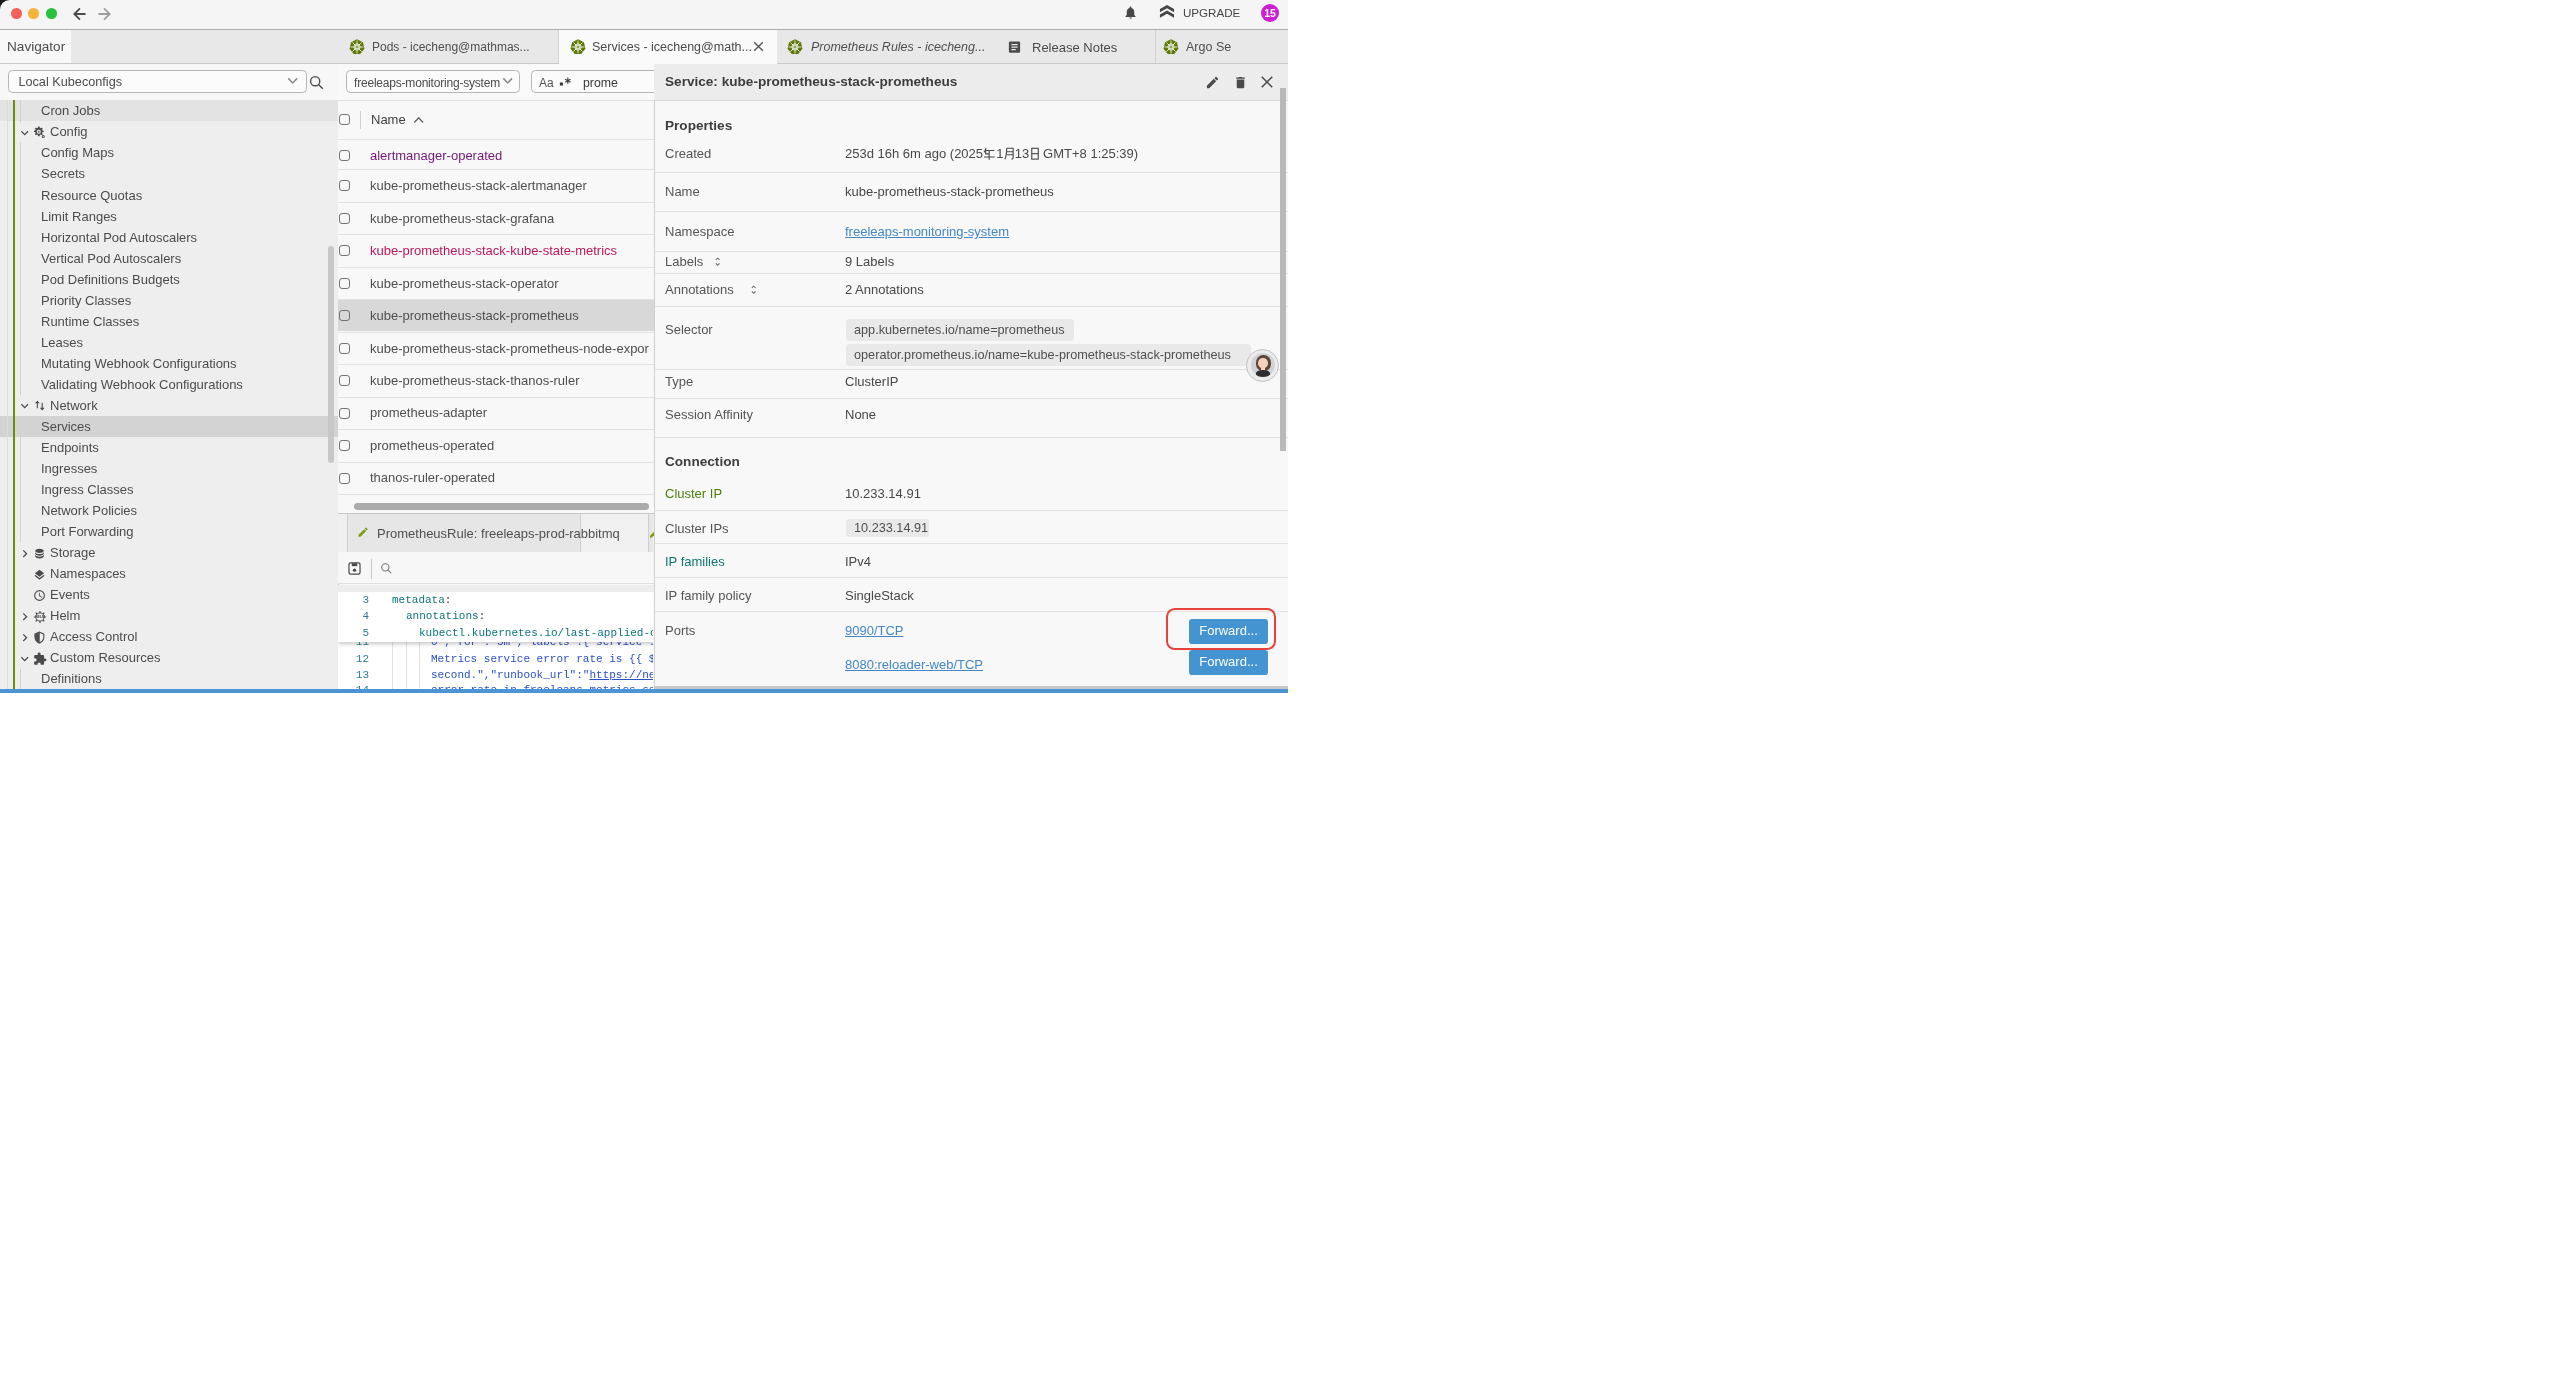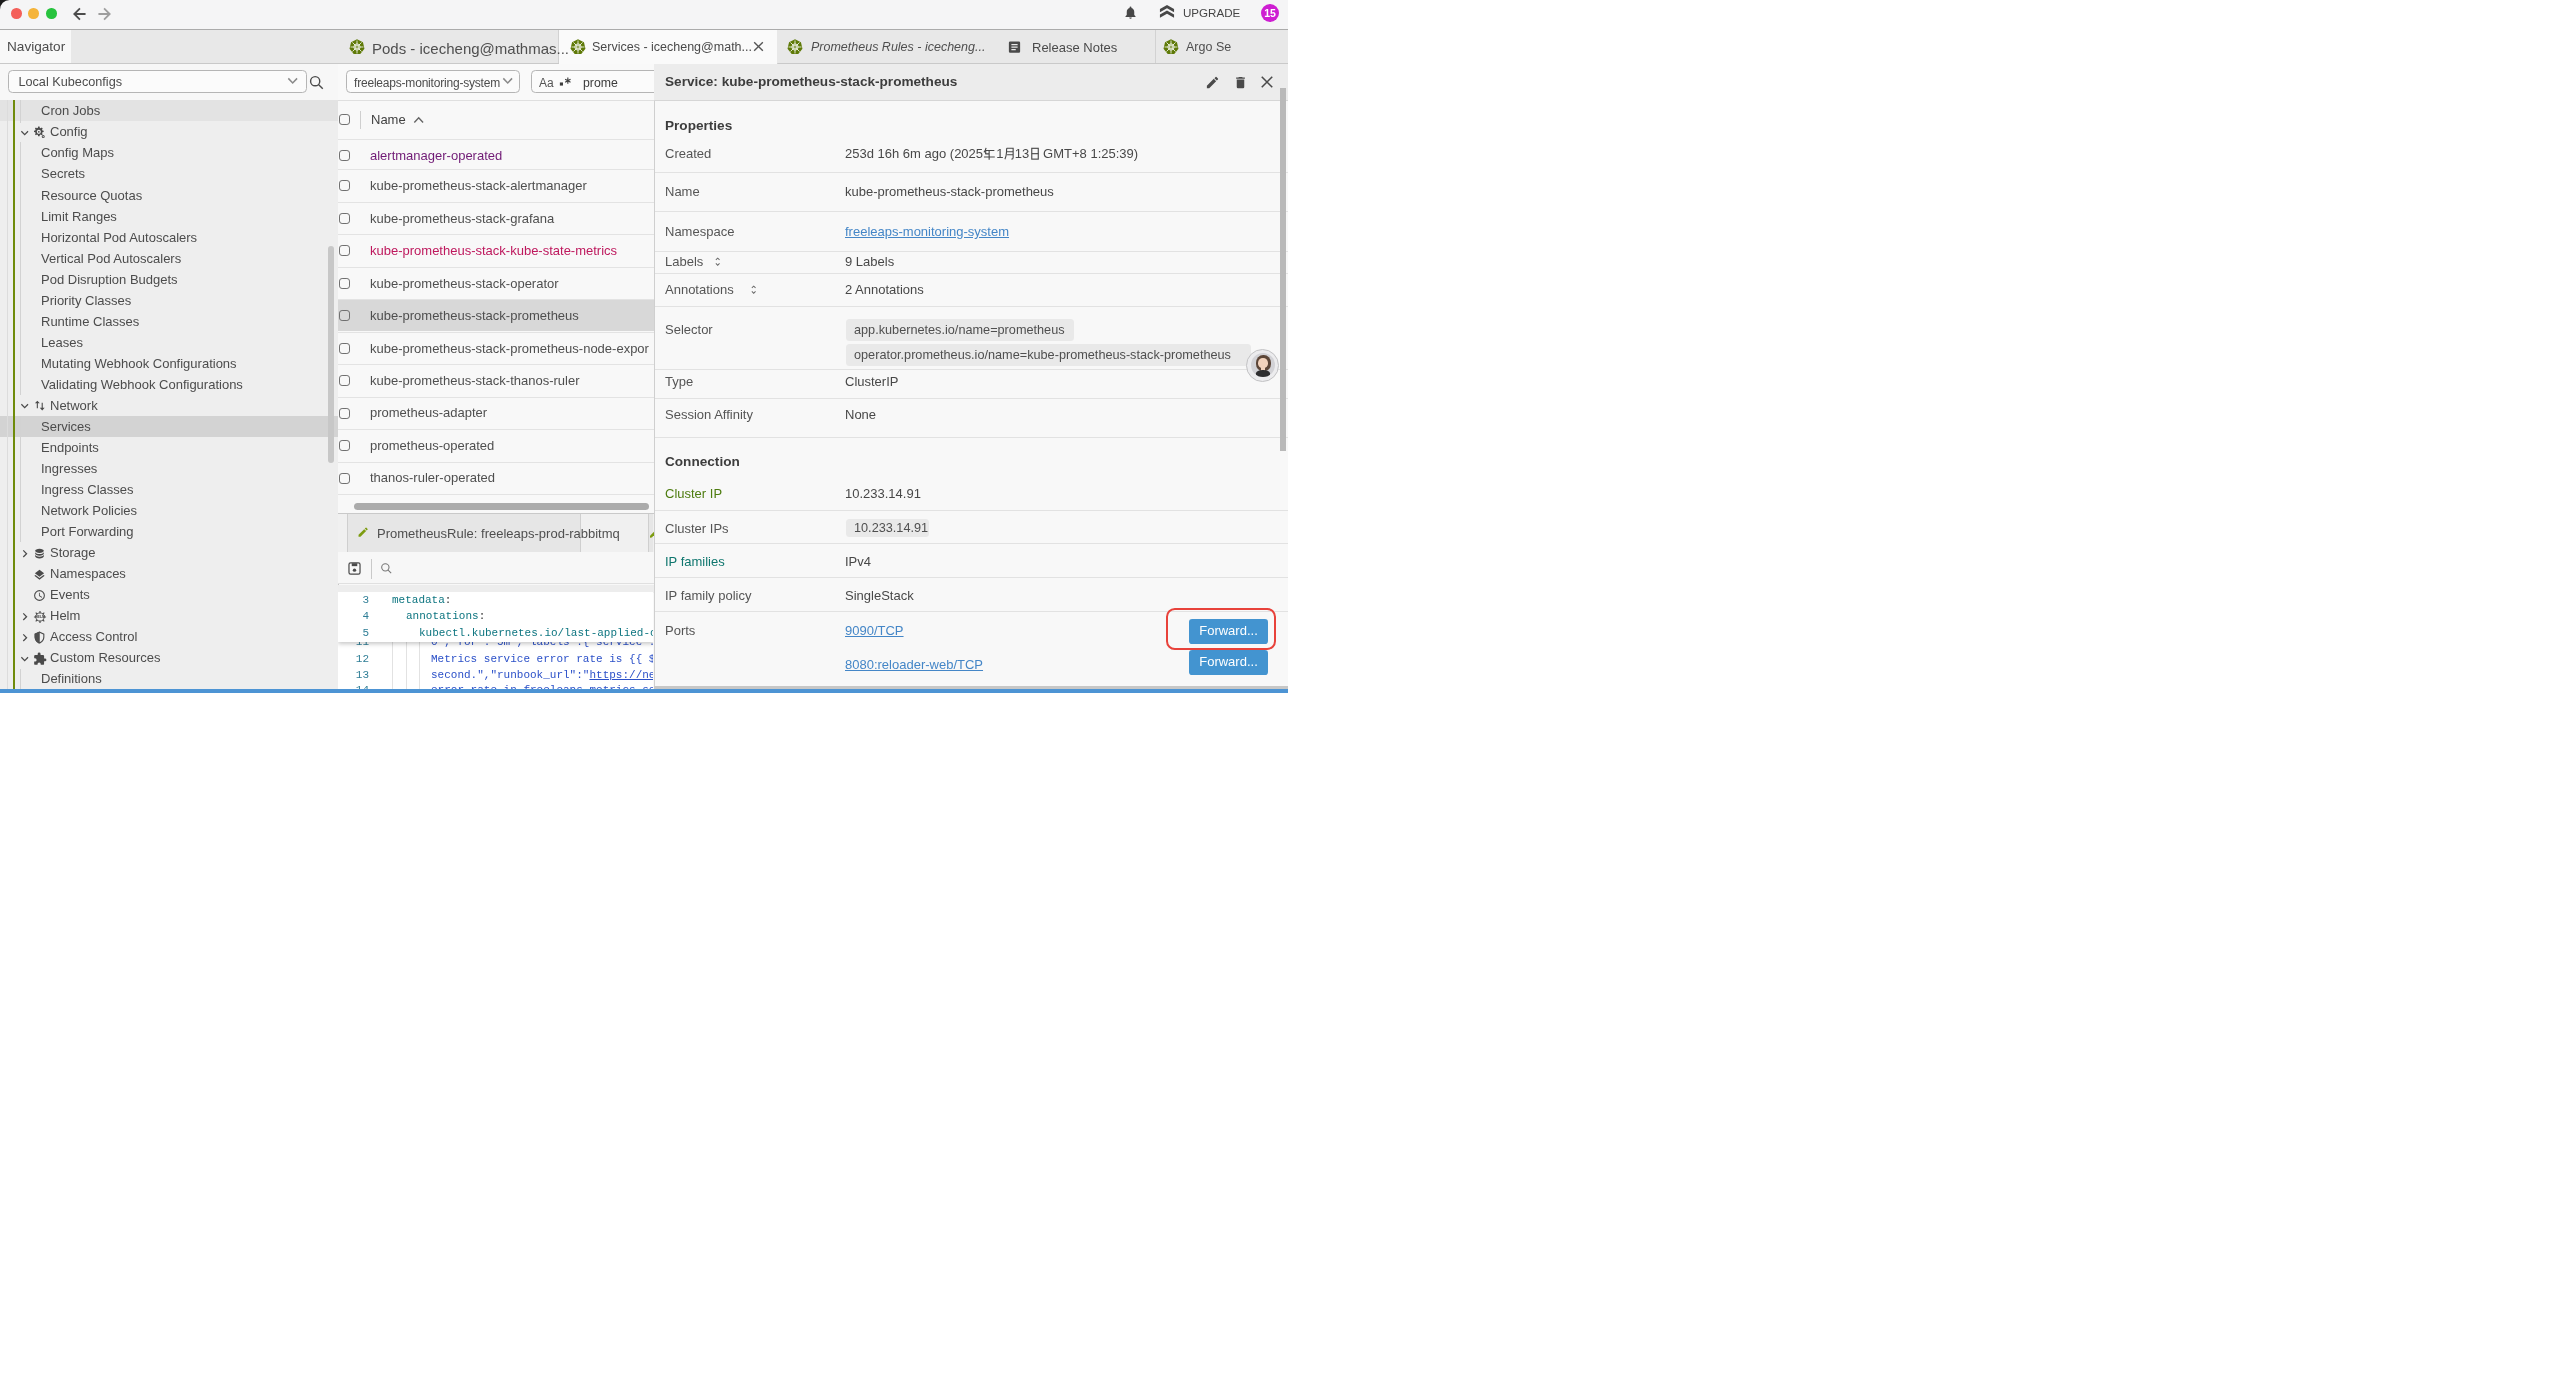--- a/index.html
+++ b/index.html
@@ -58,21 +58,21 @@
 
 <div class="a" style="left:559px;top:30px;width:218px;height:34px;background:#fafafa;border-right:0.9px solid #d2d2d2;"></div>
 
 <div class="a" style="left:777px;top:30px;width:218px;height:33px;background:#e8e8e8;border-right:0.9px solid #d2d2d2;"></div>
 
 <div class="a" style="left:995px;top:30px;width:160px;height:33px;background:#e8e8e8;border-right:0.9px solid #d2d2d2;"></div>
 
 <svg class="a kube" style="left:349px;top:39px" width="16" height="16" viewBox="0 0 18 18">
       <use href="#kube"></use>
     </svg>
-<div class="a txt" style="left:372px;top:41px;color:#4f4f4f;font-size:15px;">Pods - icecheng@mathmas...</div>
+<div class="a txt" style="left:372px;top:41px;color:#4f4f4f;font-size:12px;">Pods - icecheng@mathmas...</div>
 
 <svg class="a" style="left:570px;top:39px" width="16" height="16" viewBox="0 0 18 18">
       <use href="#kube"></use>
     </svg>
 <div class="a txt" style="left:592px;top:41px;color:#4a4a4a;font-size:12.5px;max-width:160px;overflow:hidden;">Services - icecheng@math...</div>
 <svg class="a" style="left:752px;top:40px" width="13" height="13" viewBox="0 0 15 15">
       <path d="M2.5 2.5 L12.5 12.5 M12.5 2.5 L2.5 12.5" stroke="#555" stroke-width="1.6"></path>
     </svg>
 
 <svg class="a" style="left:787px;top:39px" width="16" height="16" viewBox="0 0 18 18">
@@ -117,21 +117,21 @@
 <svg class="a" style="left:33px;top:126px" width="14" height="14" viewBox="0 0 24 24">
       <path fill="#4a4a4a" d="M10 6.5a3.5 3.5 0 1 0 0 7 3.5 3.5 0 0 0 0-7zm0 2a1.5 1.5 0 1 1 0 3 1.5 1.5 0 0 1 0-3zM8.8 1h2.4l.4 2.1a7 7 0 0 1 1.6.66l1.77-1.17 1.7 1.7L15.5 6.06a7 7 0 0 1 .66 1.6L18.3 8v2.4l-2.1.4a7 7 0 0 1-.66 1.6l1.17 1.77-1.7 1.7-1.77-1.17a7 7 0 0 1-1.6.66l-.4 2.1H8.8l-.4-2.1a7 7 0 0 1-1.6-.66l-1.77 1.17-1.7-1.7L4.5 12.4a7 7 0 0 1-.66-1.6L1.7 10.4V8l2.1-.4a7 7 0 0 1 .66-1.6L3.3 4.26l1.7-1.7L6.76 3.7a7 7 0 0 1 1.6-.66zM17.5 15.5a2.6 2.6 0 1 0 .01 5.21 2.6 2.6 0 0 0 0-5.2zm0 1.6a1 1 0 1 1 0 2 1 1 0 0 1 0-2z"></path>
     </svg>
 <div class="a txt" style="left:50px;top:125px;">Config</div>
 <div class="a txt" style="left:41px;top:146px;">Config Maps</div>
 <div class="a txt" style="left:41px;top:167px;">Secrets</div>
 <div class="a txt" style="left:41px;top:189px;">Resource Quotas</div>
 <div class="a txt" style="left:41px;top:210px;">Limit Ranges</div>
 <div class="a txt" style="left:41px;top:231px;">Horizontal Pod Autoscalers</div>
 <div class="a txt" style="left:41px;top:252px;">Vertical Pod Autoscalers</div>
-<div class="a txt" style="left:41px;top:273px;">Pod Disruption Budgets</div>
+<div class="a txt" style="left:41px;top:273px;">Pod Definitions Budgets</div>
 <div class="a txt" style="left:41px;top:294px;">Priority Classes</div>
 <div class="a txt" style="left:41px;top:315px;">Runtime Classes</div>
 <div class="a txt" style="left:41px;top:336px;">Leases</div>
 <div class="a txt" style="left:41px;top:357px;">Mutating Webhook Configurations</div>
 <div class="a txt" style="left:41px;top:378px;">Validating Webhook Configurations</div>
 <svg class="a" style="left:19px;top:400px" width="11.4" height="11.4" viewBox="0 0 24 24">
       <path d="M5 9l7 7 7-7" stroke="#4a4a4a" stroke-width="2.6" fill="none"></path>
     </svg>
 <svg class="a" style="left:33px;top:399px" width="13" height="13" viewBox="0 0 24 24">
       <path fill="#4a4a4a" d="M8 3 3.5 8H7v9h2V8h3.5L8 3zm9 18 4.5-5H18V7h-2v9h-3.5l4.5 5z"></path>

